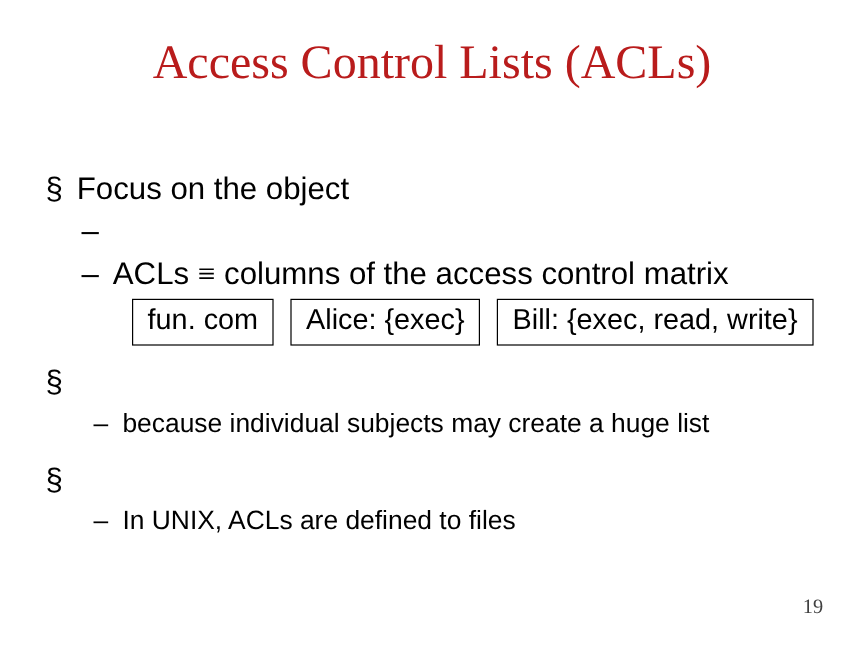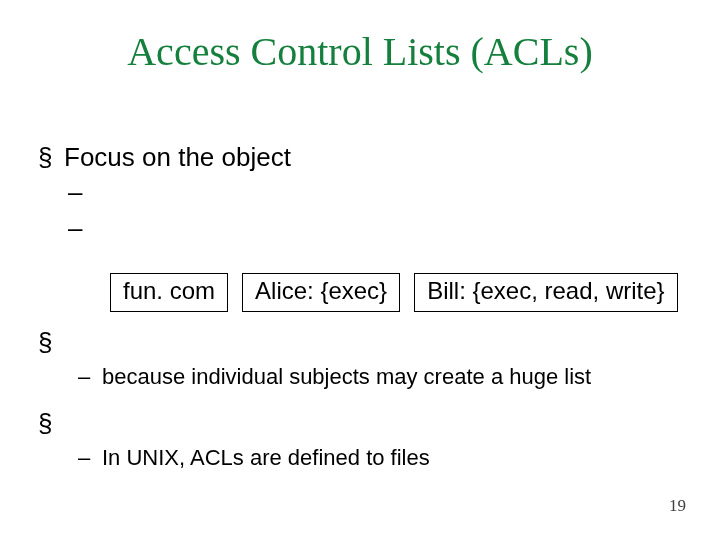--- a/index.html
+++ b/index.html
@@ -19,21 +19,21 @@
     box-sizing: border-box;
   }
   .title {
     position: absolute;
     top: 28px;
     left: 0;
     width: 720px;
     text-align: center;
     font-family: "Times New Roman", Times, serif;
     font-size: 40px;
-    color: #15803d;
+    color: #b91c1c;
   }
   .body {
     position: absolute;
     top: 135px;
     left: 38px;
     right: 30px;
     font-size: 26px;
     line-height: 1.28;
   }
   .lvl1 {
@@ -62,21 +62,21 @@
   }
   .lvl2s .bullet {
     width: 24px;
     flex: 0 0 24px;
   }
   .red { color: #cc0000; }
   .ident { font-family: "Times New Roman", Times, serif; }
   .acl-row {
     display: flex;
     margin-left: 72px;
-    margin-top: 28px;
+    margin-top: 4px;
     margin-bottom: 14px;
     font-size: 24px;
   }
   .acl-cell {
     border: 1.5px solid #000;
     padding: 2px 12px 4px 12px;
     margin-right: 14px;
     white-space: nowrap;
   }
   .pagenum {
@@ -99,20 +99,23 @@
 
     <div class="lvl1">
       <span class="bullet">§</span>
       <span>Focus on the object</span>
     </div>
     <div class="lvl2">
       <span class="bullet">–</span>
     </div>
     <div class="lvl2">
       <span class="bullet">–</span>
+      <span>
+        <span>ACLs </span><span class="ident">≡</span><span> columns of the access control matrix</span>
+      </span>
     </div>
 
     <div class="acl-row">
       <div class="acl-cell">fun. com</div>
       <div class="acl-cell">Alice: {exec}</div>
       <div class="acl-cell">Bill: {exec, read, write}</div>
     </div>
 
     <div class="lvl1">
       <span class="bullet">§</span>

